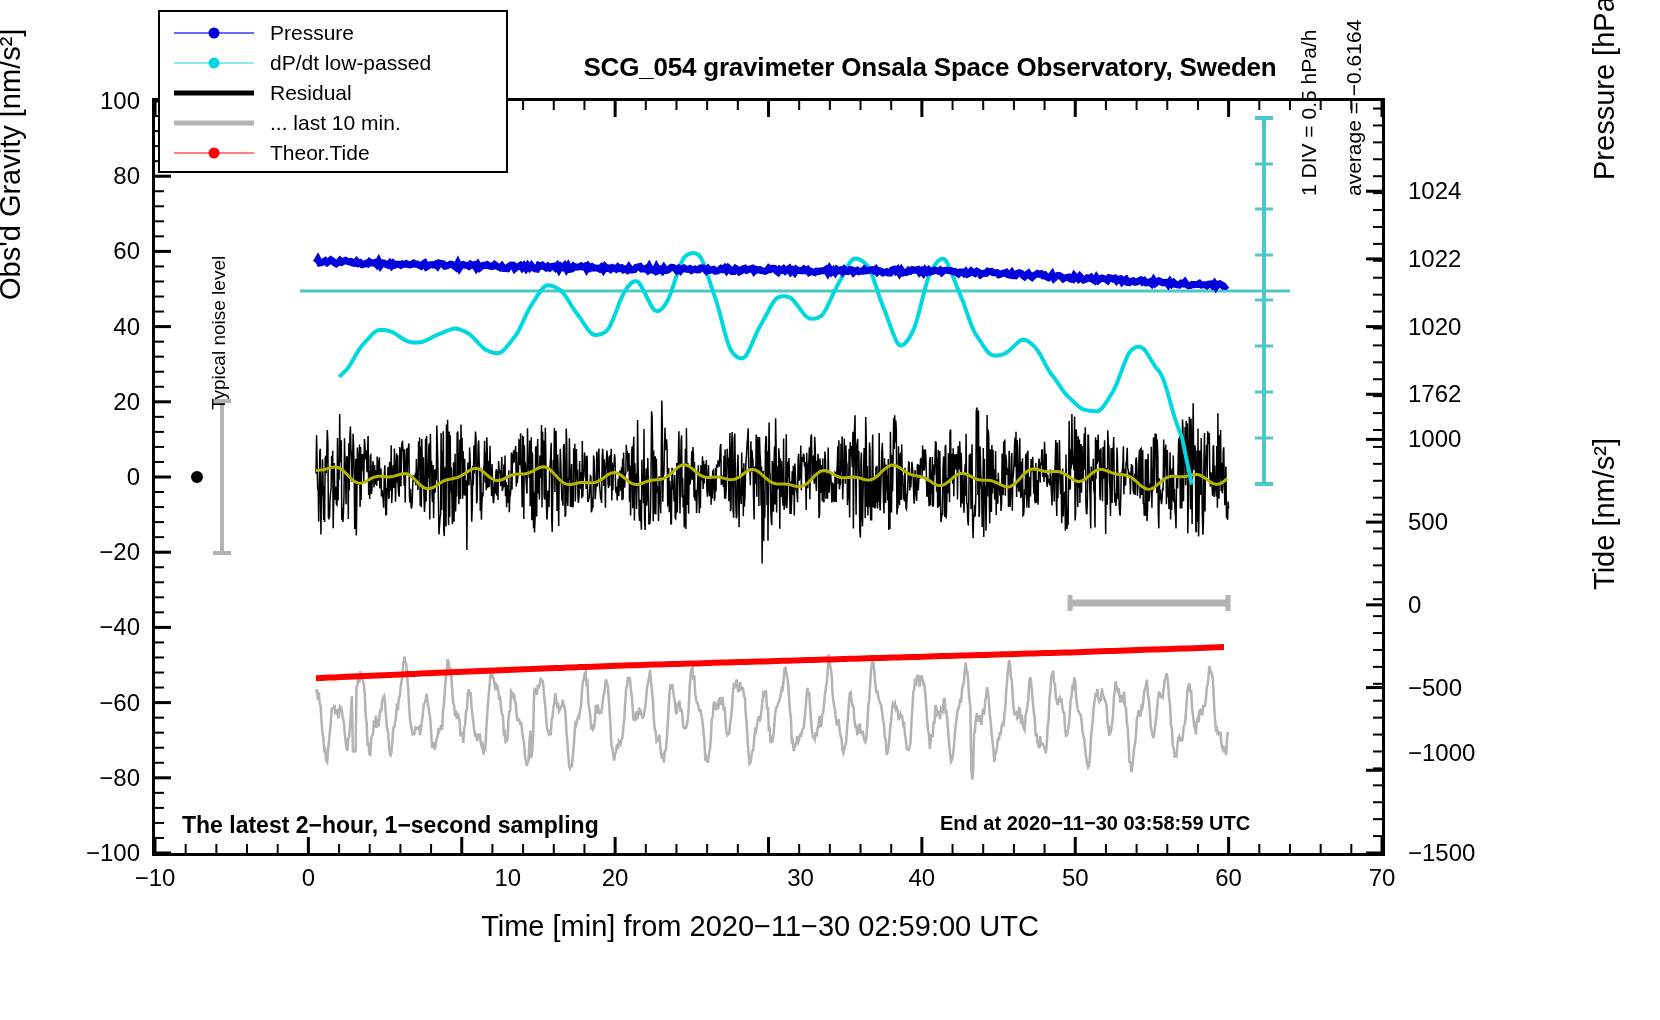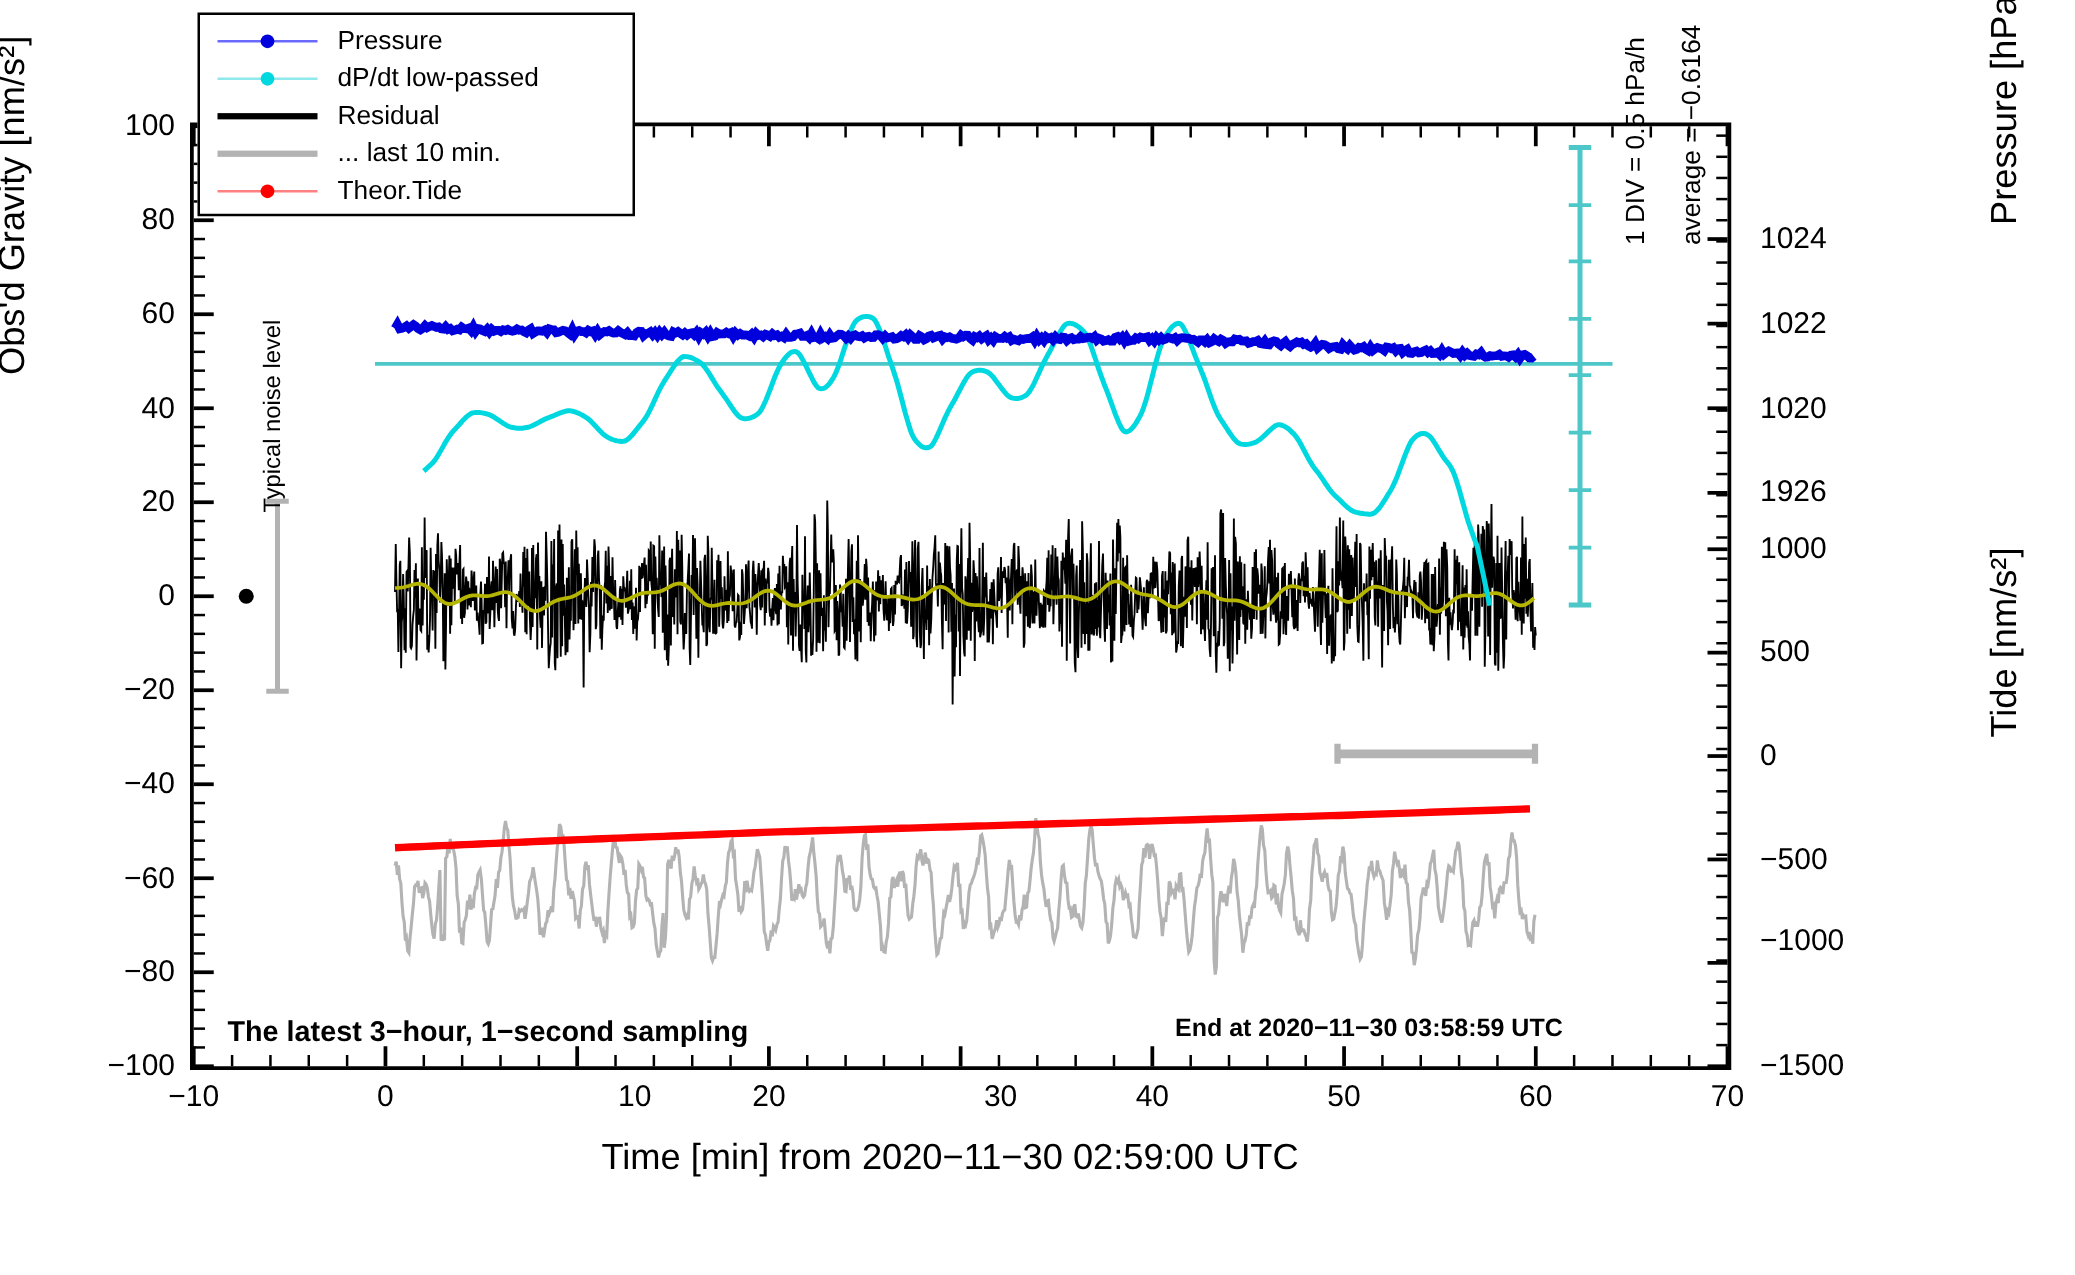--- a/index.html
+++ b/index.html
@@ -290,20 +290,21 @@
         <line x1="1382" y1="210.03999999999996" x2="1373" y2="210.03999999999996" stroke-width="2"></line>
         <line x1="1382" y1="193.12" x2="1373" y2="193.12" stroke-width="2"></line>
         <line x1="1382" y1="176.19999999999993" x2="1373" y2="176.19999999999993" stroke-width="2"></line>
         <line x1="1382" y1="159.27999999999997" x2="1373" y2="159.27999999999997" stroke-width="2"></line>
         <line x1="1382" y1="142.36" x2="1373" y2="142.36" stroke-width="2"></line>
         <line x1="1382" y1="125.43999999999994" x2="1373" y2="125.43999999999994" stroke-width="2"></line>
         <line x1="1382" y1="108.51999999999998" x2="1373" y2="108.51999999999998" stroke-width="2"></line>
       </g>
   </svg>
 
+  <div class="title">SCG_054 gravimeter Onsala Space Observatory, Sweden</div>
 
   <div class="legend">
     <div class="lg-row">
       <span class="lg-sym">
         <span class="lg-line" style="background:#6a6aff"></span>
           <span class="lg-dot" style="background:#0000dd"></span>
       </span>
       <span class="lg-label">Pressure</span>
     </div>
     <div class="lg-row">
@@ -354,36 +355,36 @@
       <div class="xtick" style="left: 461.75px; margin-left: 46px;">10</div>
       <div class="xtick" style="left: 615.125px;">20</div>
       <div class="xtick" style="left: 768.5px; margin-left: 32px;">30</div>
       <div class="xtick" style="left: 921.875px;">40</div>
       <div class="xtick" style="left: 1075.25px;">50</div>
       <div class="xtick" style="left: 1228.62px;">60</div>
       <div class="xtick" style="left: 1382px;">70</div>
     </div>
 
   <div id="rtl">
-      <div class="rtick" style="top: 394.28px; left: 1408px;">1926</div>
+      <div class="rtick" style="top: 394.28px; left: 1408px;">1762</div>
       <div class="rtick" style="top: 326.6px; left: 1408px;">1020</div>
       <div class="rtick" style="top: 258.92px; left: 1408px;">1022</div>
       <div class="rtick" style="top: 191.24px; left: 1408px;">1024</div>
       <div class="rtick" style="top: 853px; left: 1408px;">−1500</div>
       <div class="rtick" style="top: 753px; left: 1408px;">−1000</div>
       <div class="rtick" style="top: 687.56px; left: 1408px;">−500</div>
       <div class="rtick" style="top: 604.84px; left: 1408px;">0</div>
       <div class="rtick" style="top: 522.12px; left: 1408px;">500</div>
       <div class="rtick" style="top: 439.4px; left: 1408px;">1000</div>
     </div>
 
   <div class="ylab">Obs'd Gravity [nm/s²]</div>
   <div class="xlab">Time [min] from 2020−11−30 02:59:00 UTC</div>
   <div class="rlab1">Pressure [hPa]</div>
   <div class="rlab2">Tide [nm/s²]</div>
 
-  <div class="foot-left">The latest 3−hour, 1−second sampling</div>
+  <div class="foot-left">The latest 2−hour, 1−second sampling</div>
   <div class="foot-right">End at 2020−11−30 03:58:59 UTC</div>
   <div class="noise-label">Typical noise level</div>
   <div class="sb-lab1">1 DIV = 0.5 hPa/h</div>
   <div class="sb-lab2">average = −0.6164</div>
 
 </div>
 
 </body></html>

